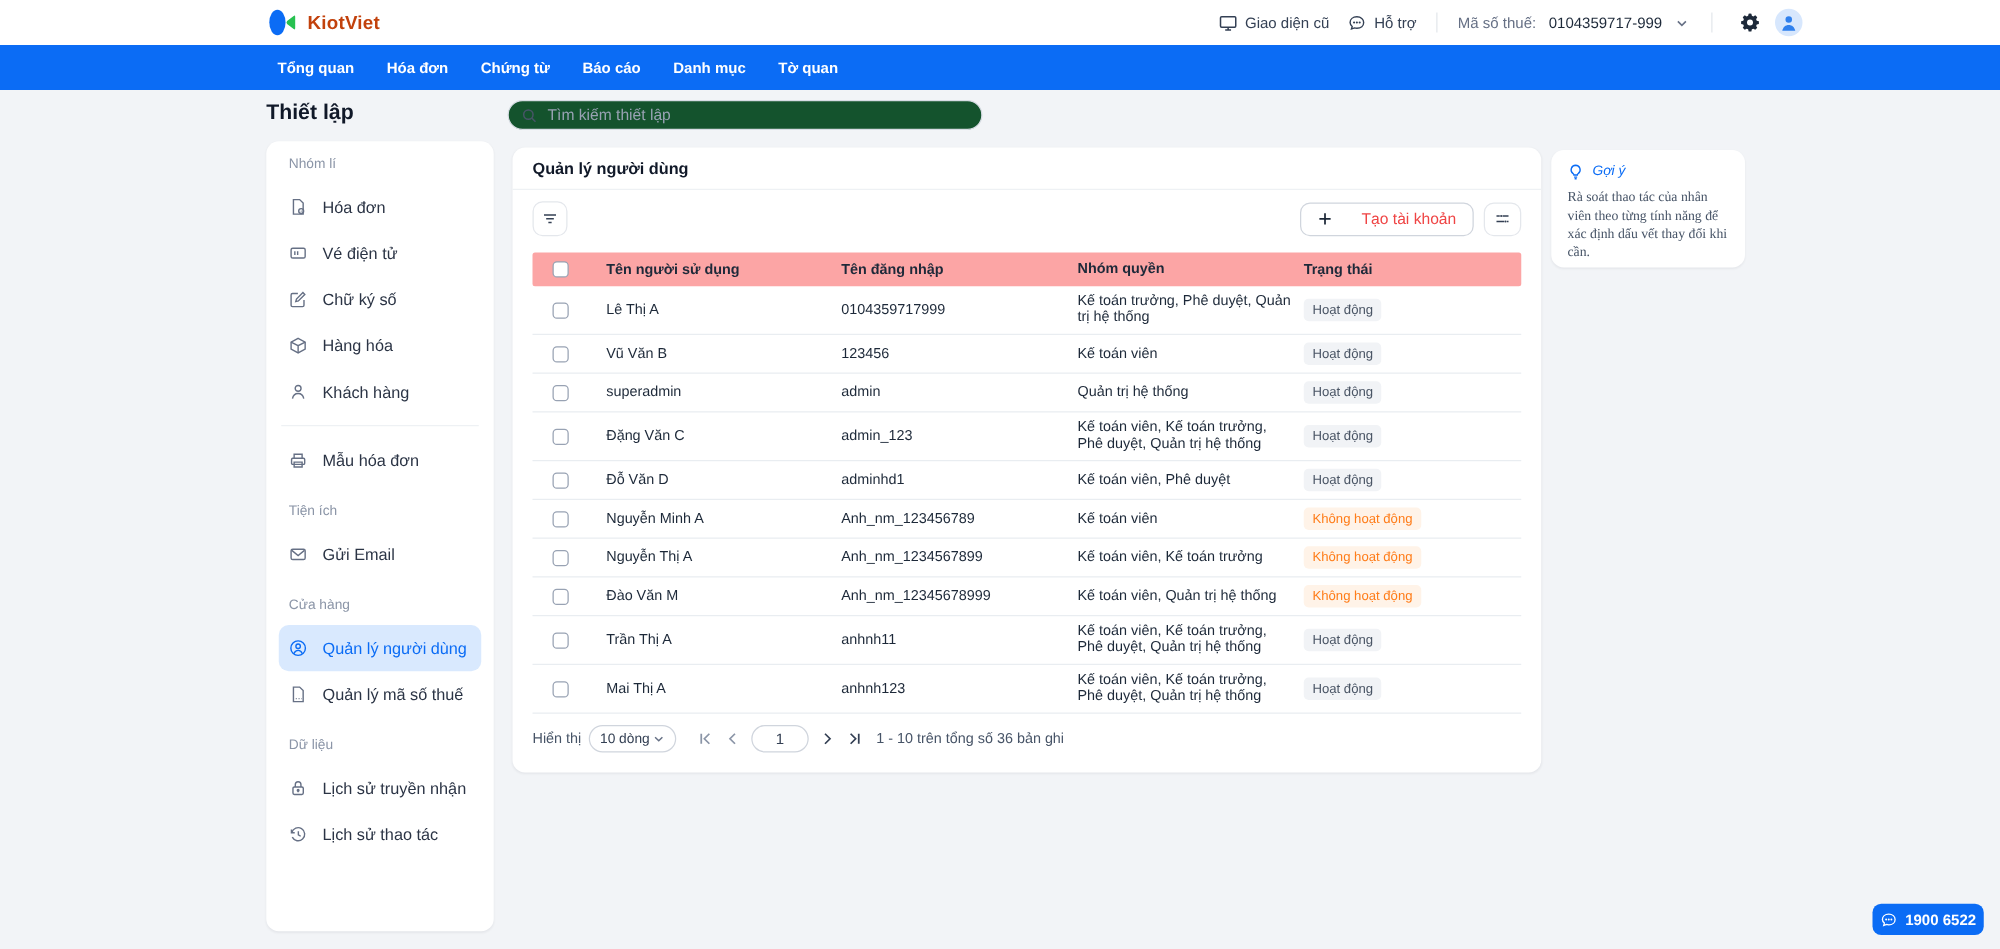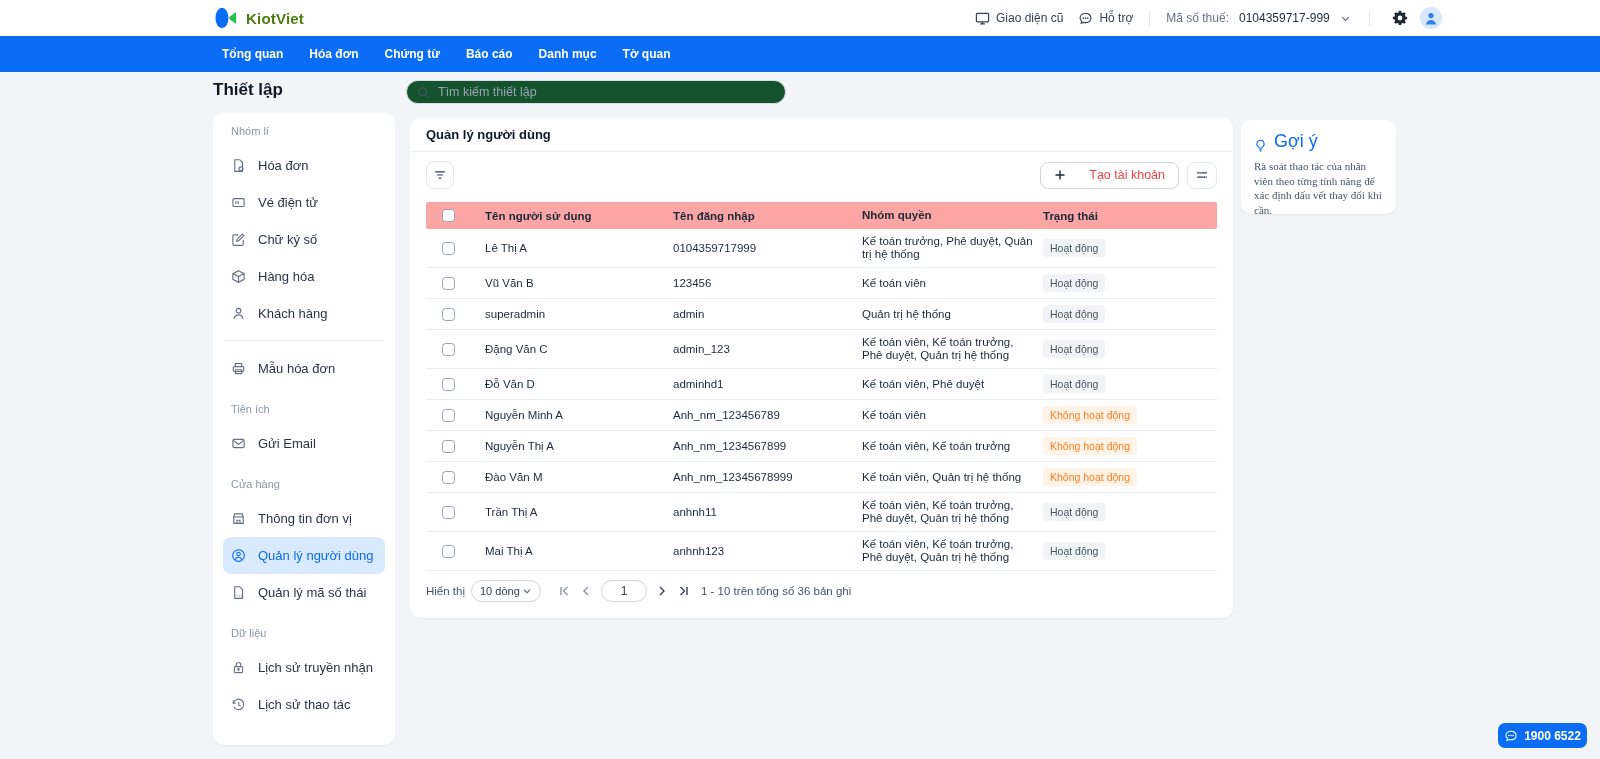--- a/index.html
+++ b/index.html
@@ -1,20 +1,20 @@
 <!DOCTYPE html>
 <html><head>
 <meta charset="utf-8">
 <style>
   * { margin:0; padding:0; box-sizing:border-box; }
   html,body { width:1600px; height:759px; overflow:hidden; }
   body { font-family:"Liberation Sans","DejaVu Sans",sans-serif; background:#f2f4f7; color:#1d2939; }
   .header { position:absolute; top:0; left:0; width:1600px; height:36px; background:#fff; }
   .logo { position:absolute; left:213px; top:0; height:36px; display:flex; align-items:center; gap:7px; }
-  .logo-text { font-size:15px; font-weight:bold; color:#4d7c0f; letter-spacing:.2px; }
+  .logo-text { font-size:15px; font-weight:bold; color:#c2410c; letter-spacing:.2px; }
   .header-right { position:absolute; left:930px; top:0; height:36px; display:flex; align-items:center; font-size:12px; color:#344054; }
   .hr-item { display:flex; align-items:center; gap:6px; }
   .hr-div { width:1px; height:16px; background:#e4e7ec; }
   .tax-label { color:#667085; }
   .tax-value { color:#1d2939; }
   .avatar { width:22px; height:22px; border-radius:50%; background:#d7e7fd; display:flex; align-items:center; justify-content:center; overflow:hidden; }
   .navbar { position:absolute; top:36px; left:0; width:1600px; height:36px; background:#0b6cf5; display:flex; align-items:center; padding-left:222px; gap:26px; }
   .nav-item { color:#fff; font-size:12px; font-weight:bold; }
   .page-title { position:absolute; left:213px; top:80px; font-size:17px; font-weight:bold; color:#101828; }
   .searchbox { position:absolute; left:406px; top:80px; width:380px; height:24px; background:#14532d; border:1px solid #d8dde4; border-radius:13px; display:flex; align-items:center; padding:0 10px; gap:8px; }
@@ -48,21 +48,21 @@
   .badge.on { background:#f1f3f6; color:#4a5565; }
   .badge.off { background:#fff3e8; color:#ff7d1a; }
   .pager { display:flex; align-items:center; margin:9px 16px 0; font-size:11.5px; color:#475467; }
   .pager .lbl { margin-right:6px; }
   .size-dd { width:70px; height:22px; border:1px solid #d0d5dd; border-radius:12px; display:flex; align-items:center; justify-content:space-between; padding:0 8px; font-size:11px; color:#344054; background:#fff; white-space:nowrap; }
   .pg-ic { width:22px; height:22px; display:flex; align-items:center; justify-content:center; color:#8b95a7; }
   .pg-ic.dark { color:#344054; }
   .page-box { width:46px; height:22px; border:1px solid #d0d5dd; border-radius:12px; display:flex; align-items:center; justify-content:center; font-size:12px; color:#344054; background:#fff; }
   .summary { margin-left:6px; color:#475467; }
   .hint { position:absolute; left:1241px; top:120px; width:155px; height:94px; background:#fff; border-radius:10px; box-shadow:0 1px 2px rgba(16,24,40,.06); padding:11px 13px; }
-  .hint-head { display:flex; align-items:flex-end; gap:7px; color:#0b6cf5; font-size:18px; }
+  .hint-head { display:flex; align-items:flex-start; gap:7px; color:#0b6cf5; font-size:11px;font-style:italic; }
   .hint-body { margin-top:7px; font-size:11px; color:#475467; line-height:14.5px;font-family:Liberation Serif, serif; }
   .chat-pill { position:absolute; left:1498px; top:723px; width:89px; height:25px; background:#0b6cf5; border-radius:7px; display:flex; align-items:center; justify-content:center; gap:6px; color:#fff; font-size:12px; font-weight:bold; }
 </style>
 </head>
 <body>
 
 <div class="header">
   <div class="logo">
     <svg width="26" height="26" viewBox="0 0 32 32">
       <ellipse cx="11" cy="16" rx="8" ry="12.5" fill="#0b6cf5"></ellipse>
@@ -177,43 +177,34 @@
     </div>
     <div class="sb-label mt">Tiện ích</div>
     <div class="sb-item">
       <svg width="15" height="15" viewBox="0 0 16 16" fill="none" stroke="currentColor" stroke-width="1.2">
         <rect x="2" y="3.6" width="12" height="8.8" rx="1.4"></rect>
         <path d="M2.6 4.6 8 9l5.4-4.4"></path>
       </svg>
       <span>Gửi Email</span>
     </div>
     <div class="sb-label mt">Cửa hàng</div>
-    <div class="sb-item">
-      <svg width="15" height="15" viewBox="0 0 16 16" fill="none" stroke="currentColor" stroke-width="1.2">
-        <path d="M3 6.2 3.9 3h8.2L13 6.2"></path>
-        <path d="M3 6.4v6.8h10V6.4"></path>
-        <path d="M2.1 6.3h11.8"></path>
-        <path d="M6.4 13.2V9.8h3.2v3.4"></path>
-      </svg>
-      <span>Thông tin đơn vị</span>
-    </div>
     <div class="sb-item active">
       <svg width="15" height="15" viewBox="0 0 16 16" fill="none" stroke="currentColor" stroke-width="1.2">
         <circle cx="8" cy="8" r="6.2"></circle>
         <circle cx="8" cy="6.4" r="1.9"></circle>
         <path d="M4.5 12.7c.6-1.8 1.9-2.8 3.5-2.8s2.9 1 3.5 2.8"></path>
       </svg>
       <span>Quản lý người dùng</span>
     </div>
     <div class="sb-item">
       <svg width="15" height="15" viewBox="0 0 16 16" fill="none" stroke="currentColor" stroke-width="1.2">
         <path d="M4 1.8h5.3L12.3 4.8V14.2H4z"></path>
         <path d="M6 11.6h.8M8.4 11.6h.8M10.8 11.6h.4"></path>
       </svg>
-      <span>Quản lý mã số thái</span>
+      <span>Quản lý mã số thuế</span>
     </div>
     <div class="sb-label mt">Dữ liệu</div>
     <div class="sb-item">
       <svg width="15" height="15" viewBox="0 0 16 16" fill="none" stroke="currentColor" stroke-width="1.2">
         <rect x="3.6" y="7" width="8.8" height="6.4" rx="1.2"></rect>
         <path d="M5.6 7V5a2.4 2.4 0 0 1 4.8 0v2"></path>
         <circle cx="8" cy="9.9" r="0.7"></circle>
         <path d="M8 10.6v1"></path>
       </svg>
       <span>Lịch sử truyền nhận</span>

